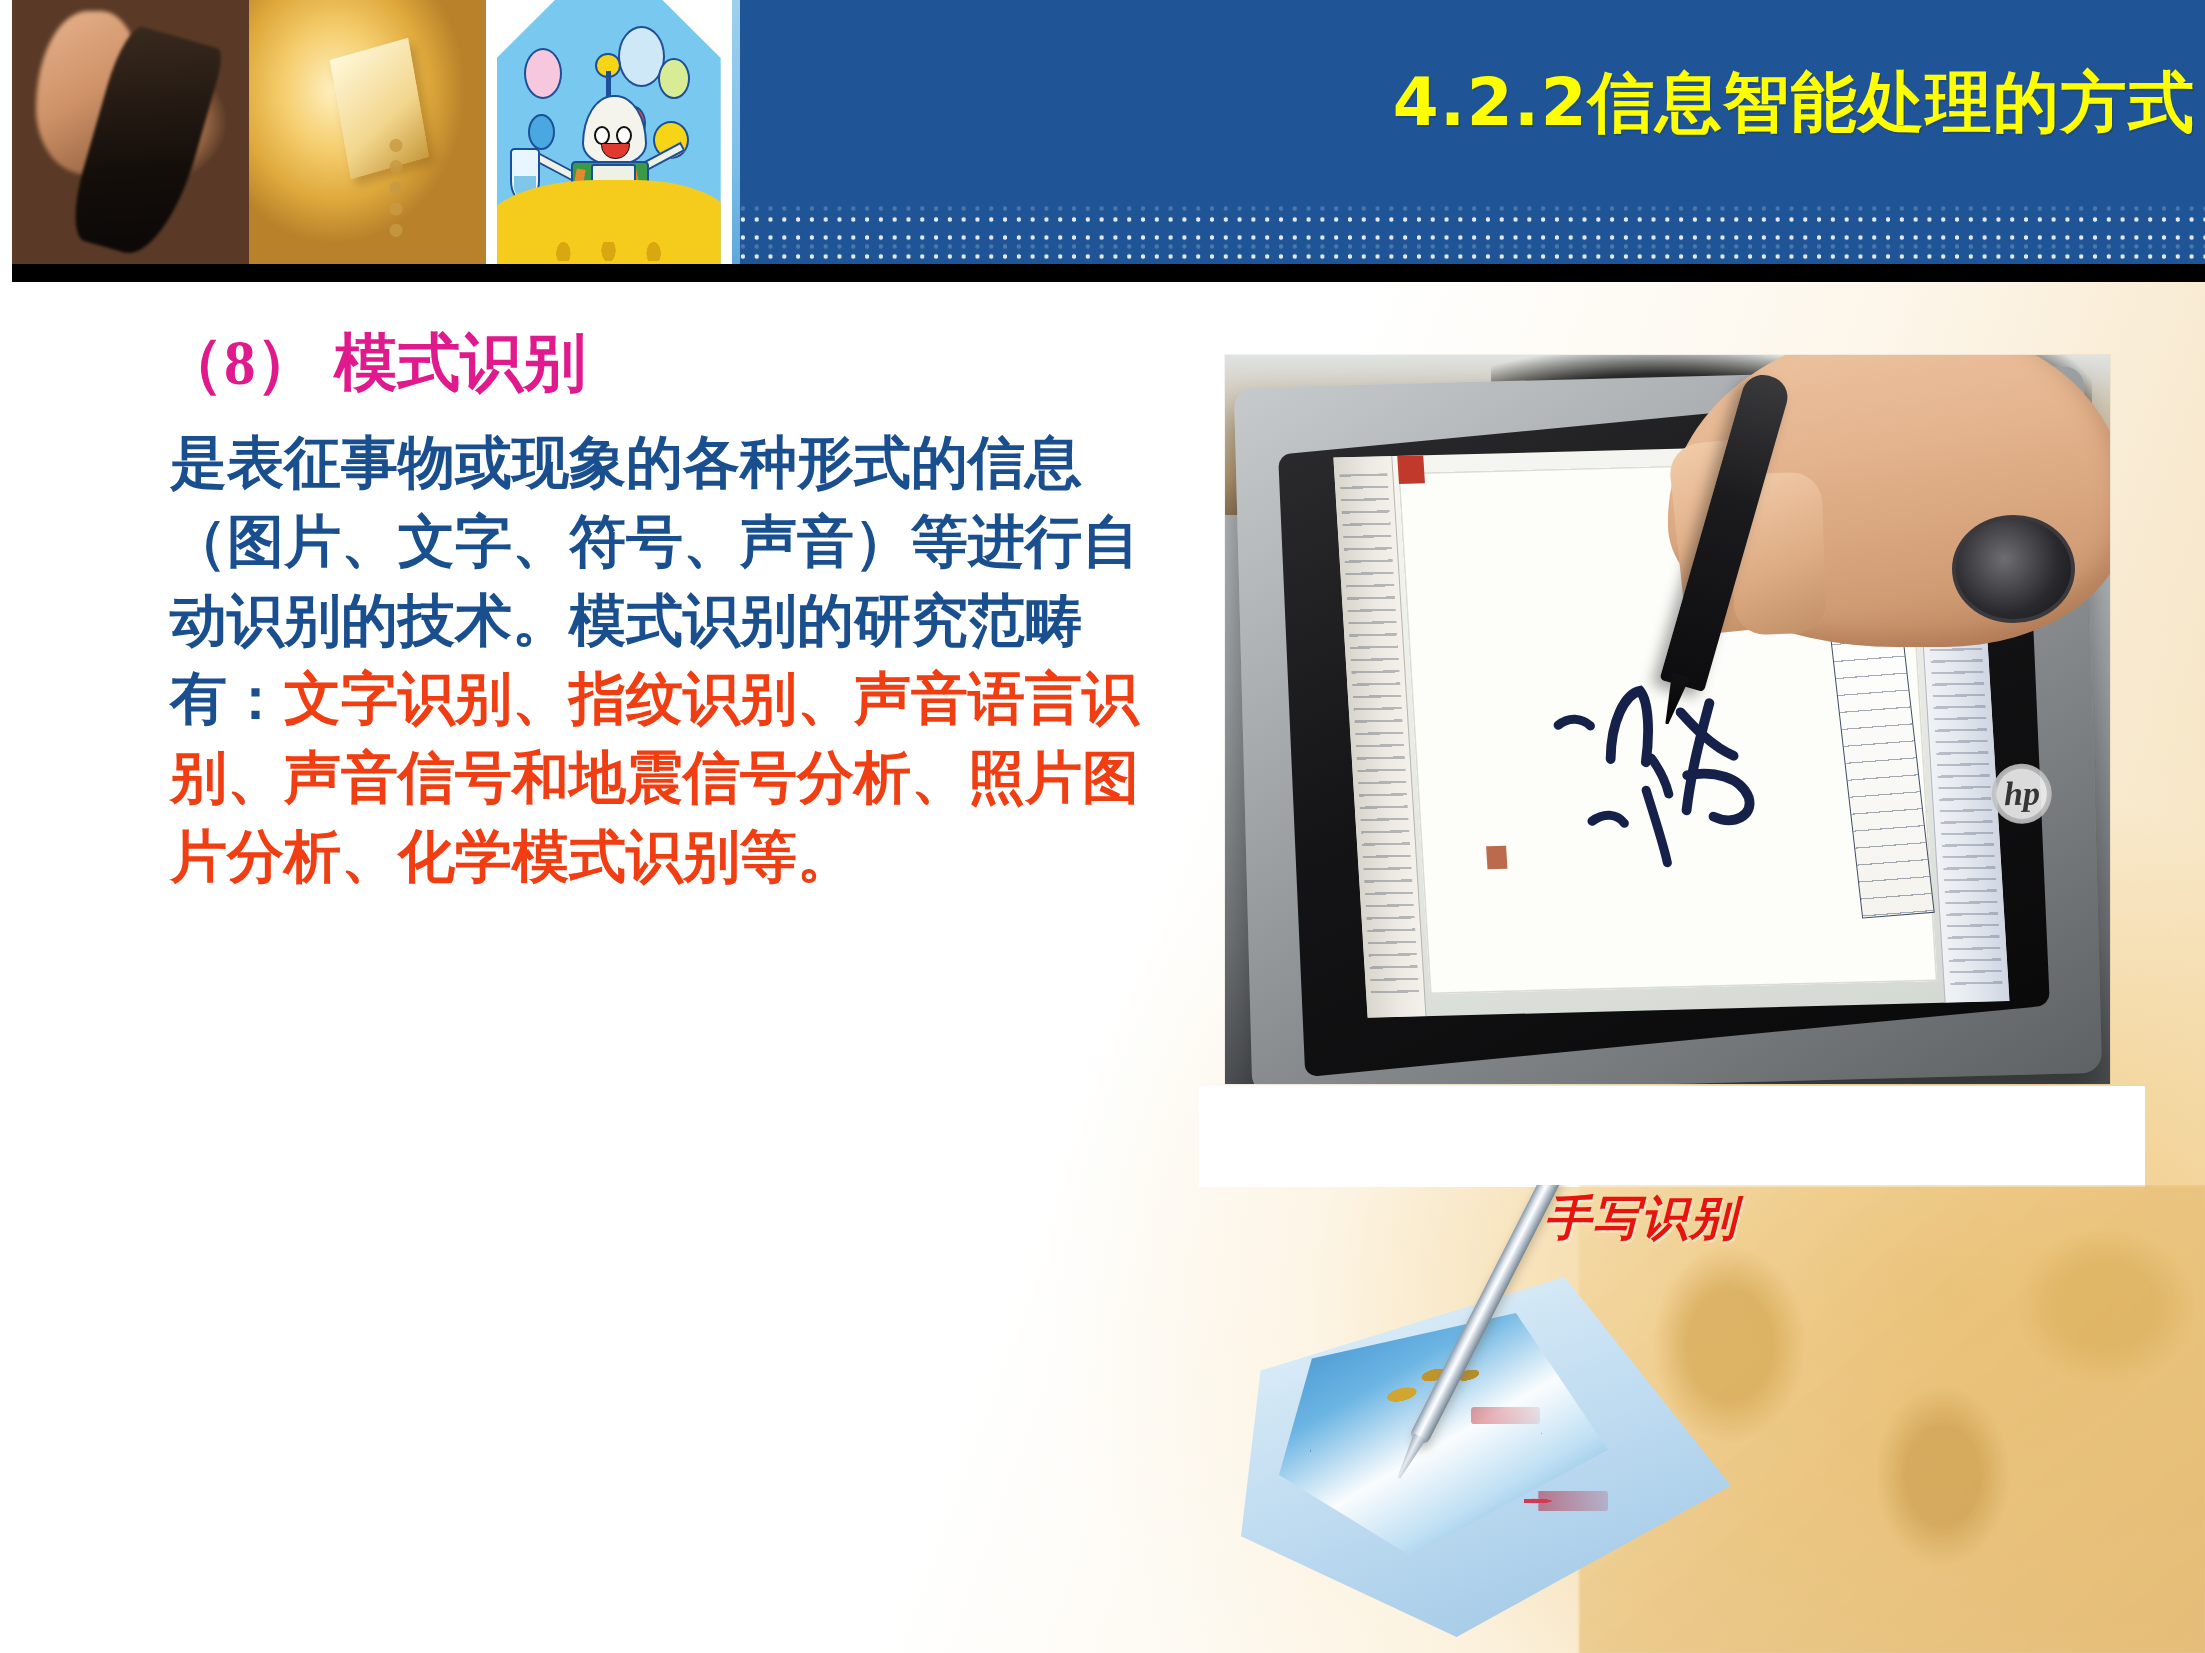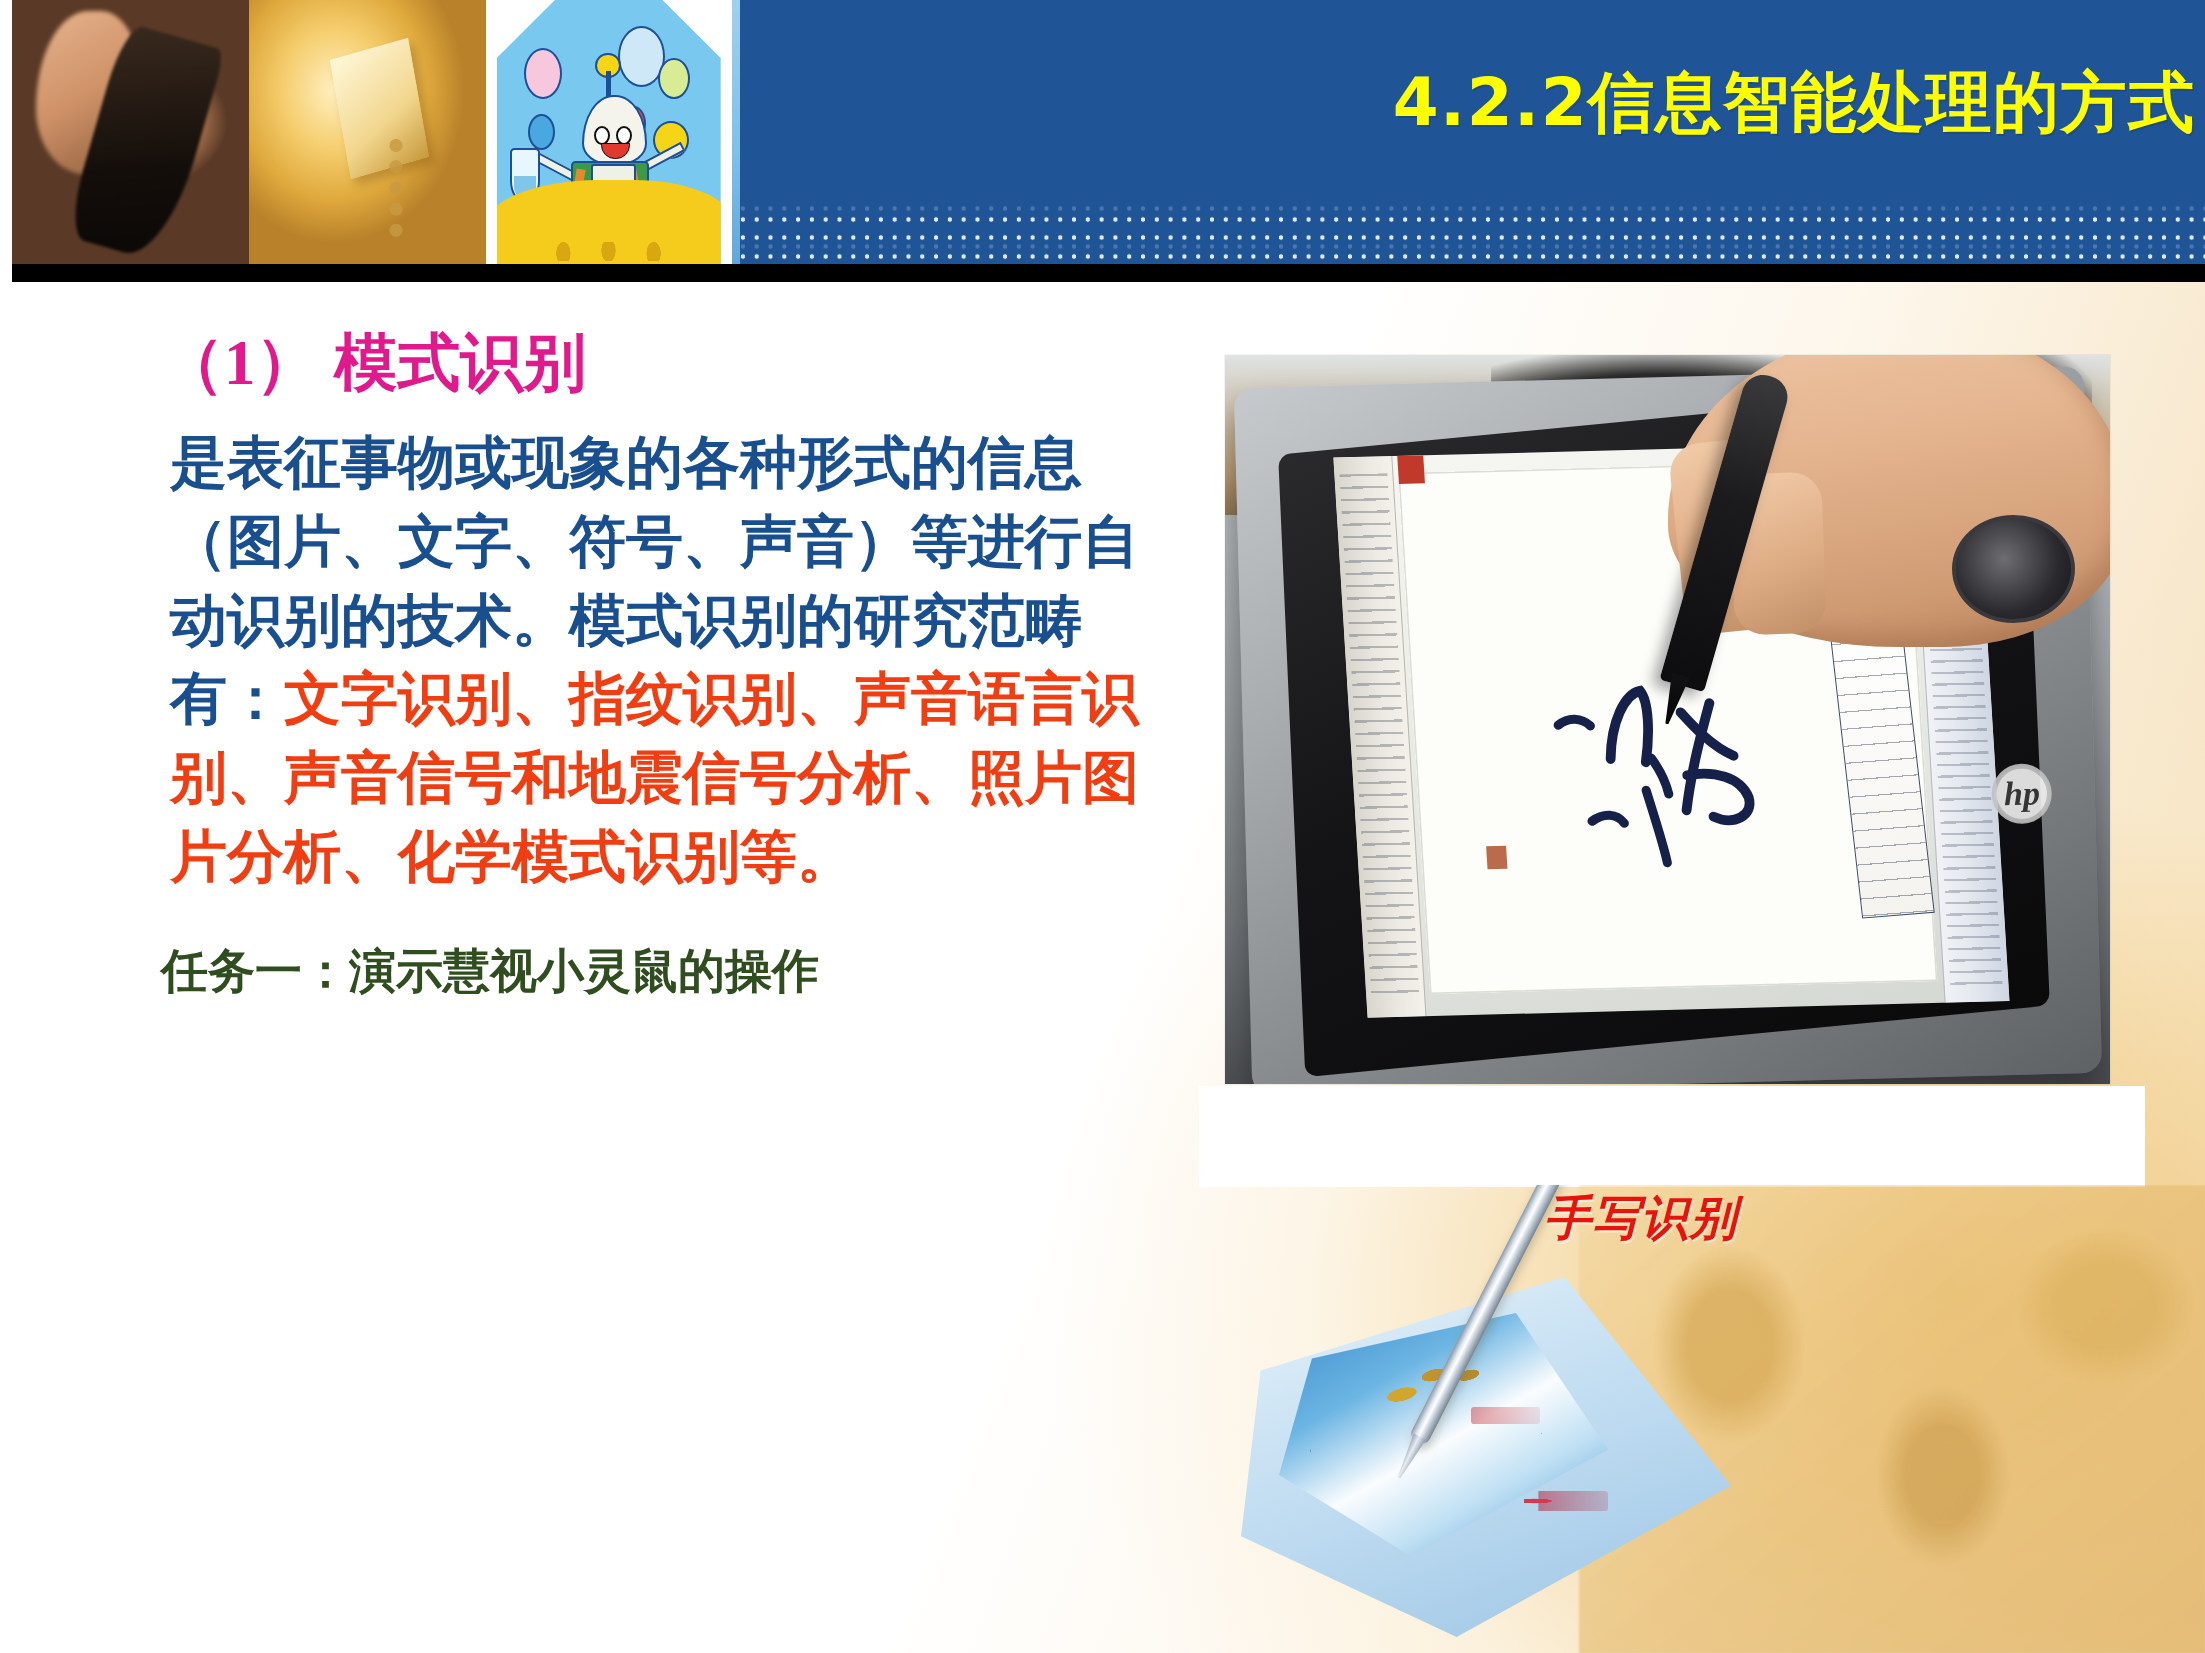--- a/index.html
+++ b/index.html
@@ -531,27 +531,26 @@
     <div class="dotline" style="top:234px"></div>
     <div class="dotline faint" style="top:243px"></div>
     <div class="dotline" style="top:253px"></div>
 
     <div class="header-title">4.2.2信息智能处理的方式</div>
 
     <div class="header-black"></div>
   </div>
 
   <div class="body-text">
-    <div class="heading">（1） 模式识别</div>
+    <div class="heading">（8） 模式识别</div>
 
     <p class="para">
       <span class="blue">是表征事物或现象的各种形式的信息（图片、文字、符号、声音）等进行自动识别的技术。模式识别的研究范畴有：</span><span class="red">文字识别、指纹识别、声音语言识别、声音信号和地震信号分析、照片图片分析、化学模式识别等。</span>
     </p>
 
-    <div class="task-line">任务一：演示慧视小灵鼠的操作</div>
   </div>
 
   <div class="photo-tablet">
     <div class="desk"></div>
     <div class="desk-dark"></div>
     <div class="bg-dark-object"></div>
 
     <div class="tab-body">
       <div class="tab-bezel">
         <div class="tab-screen">

